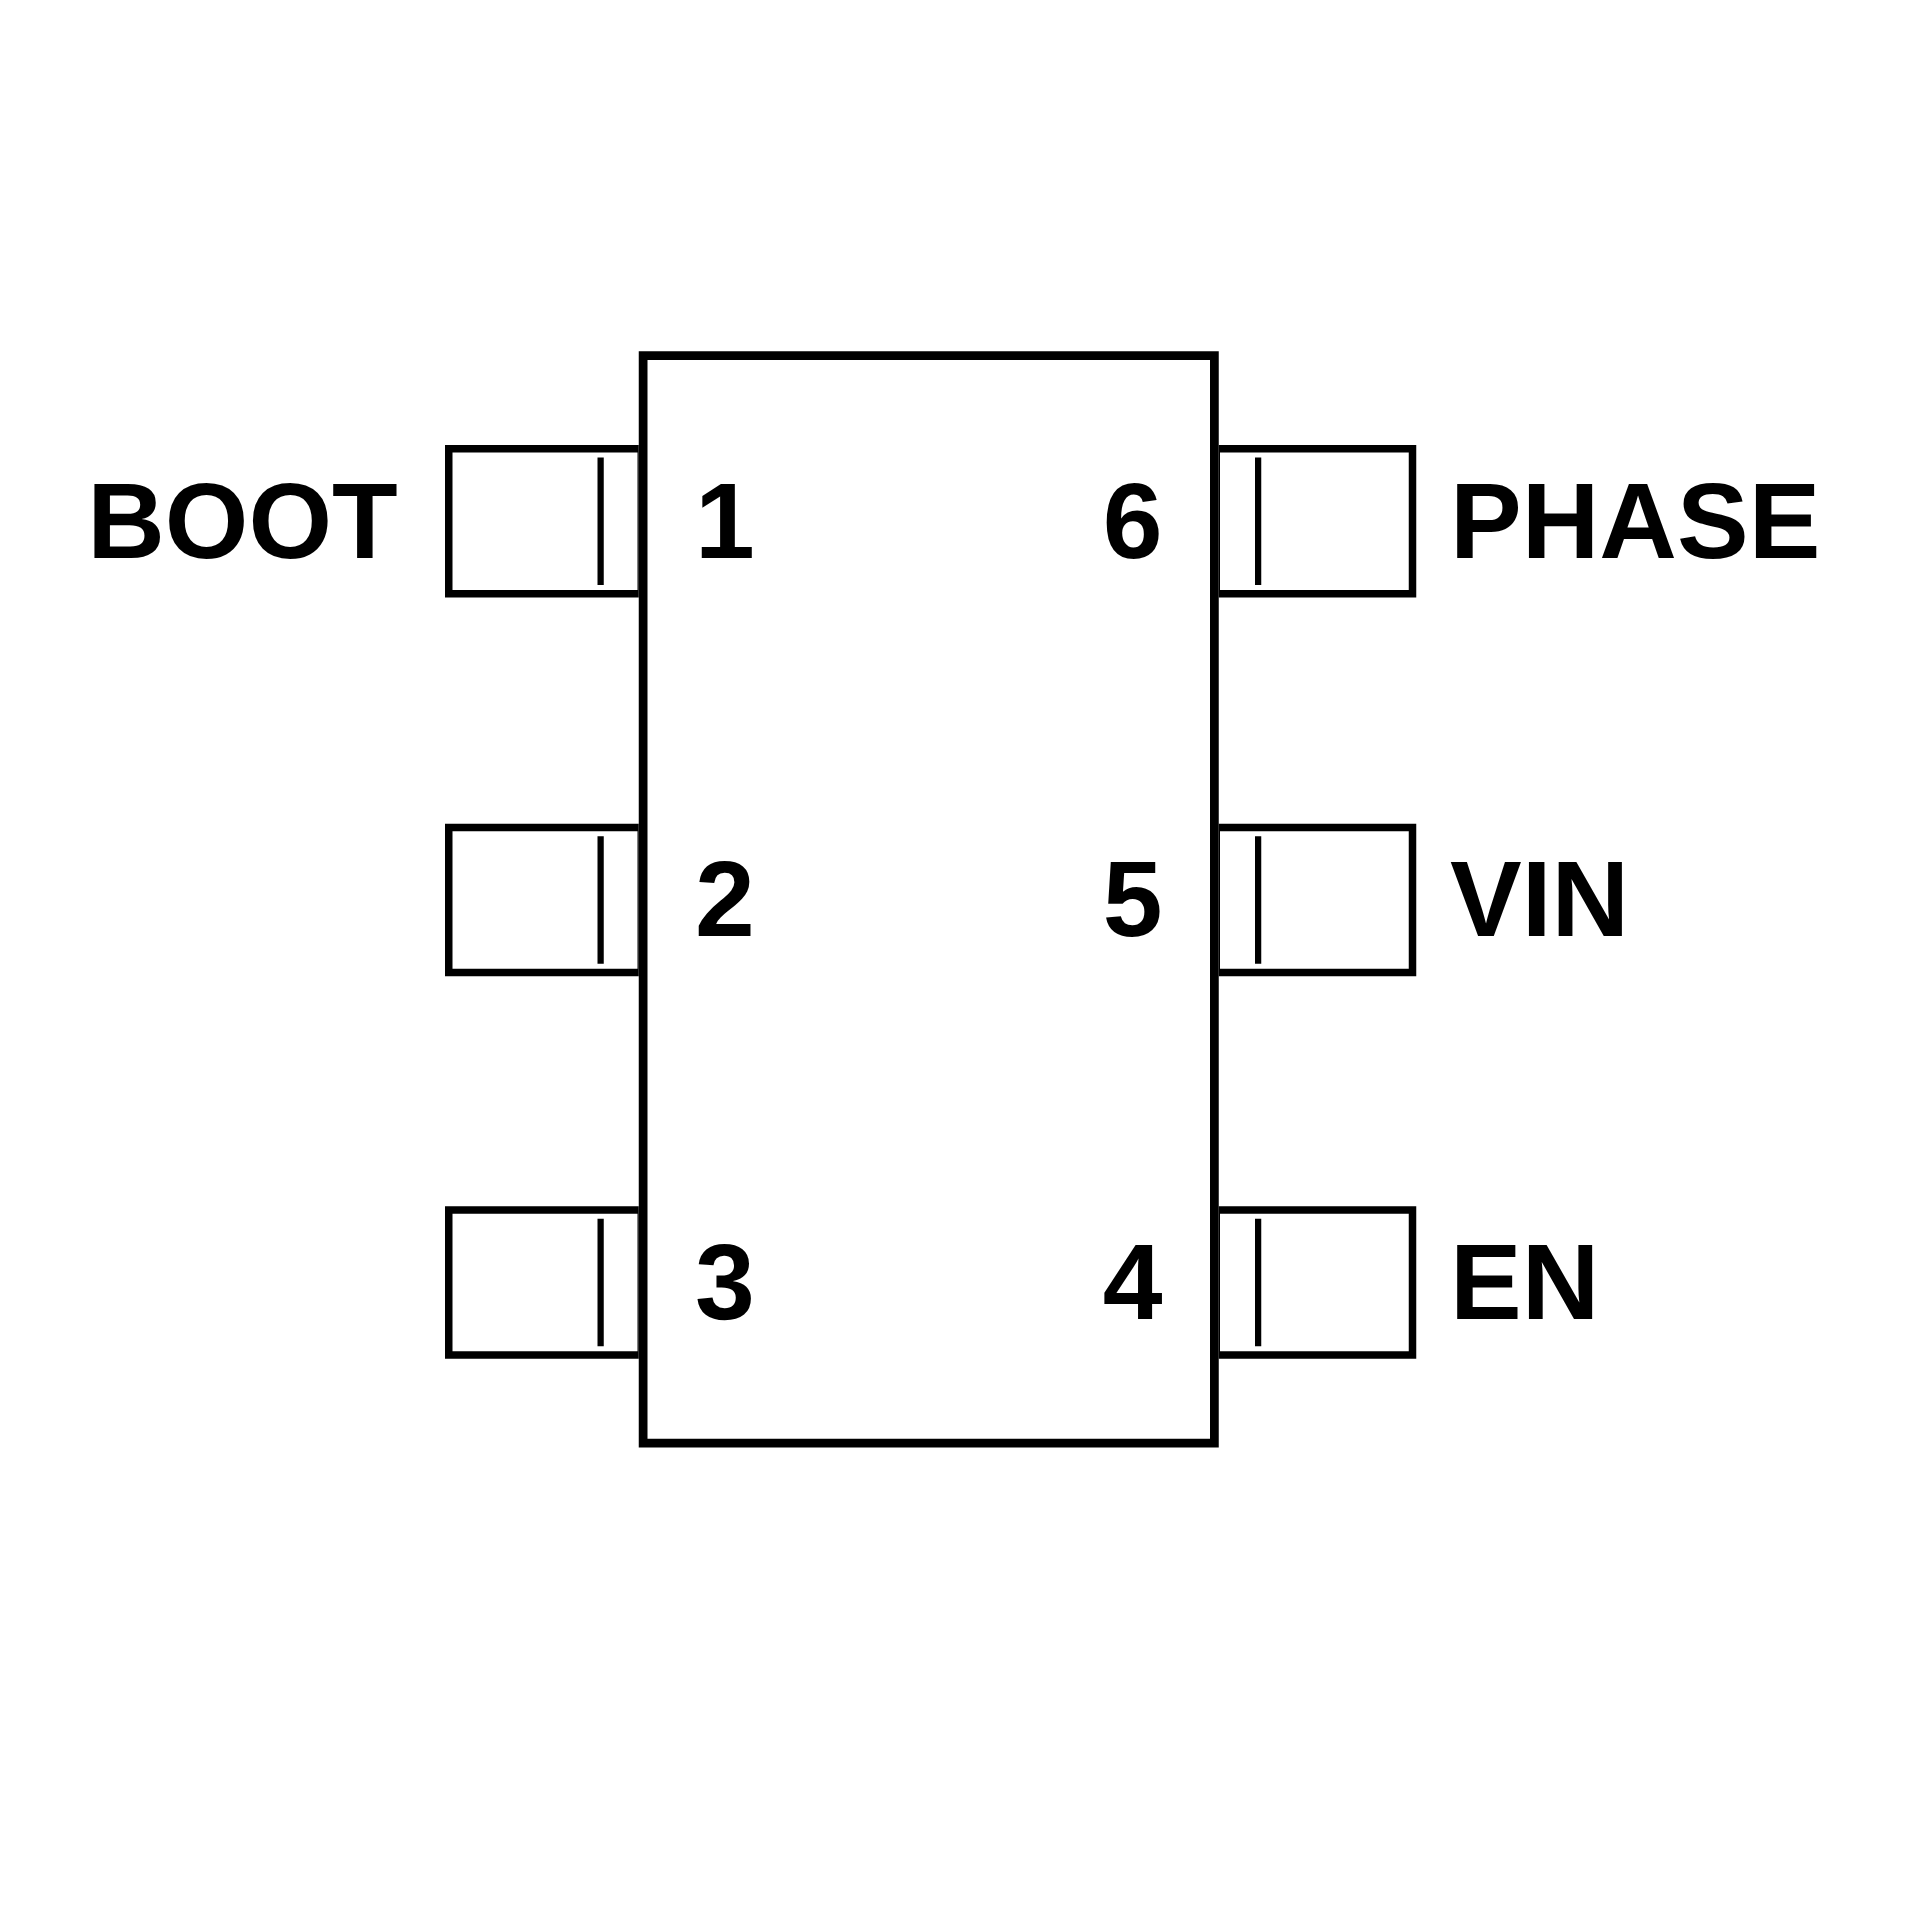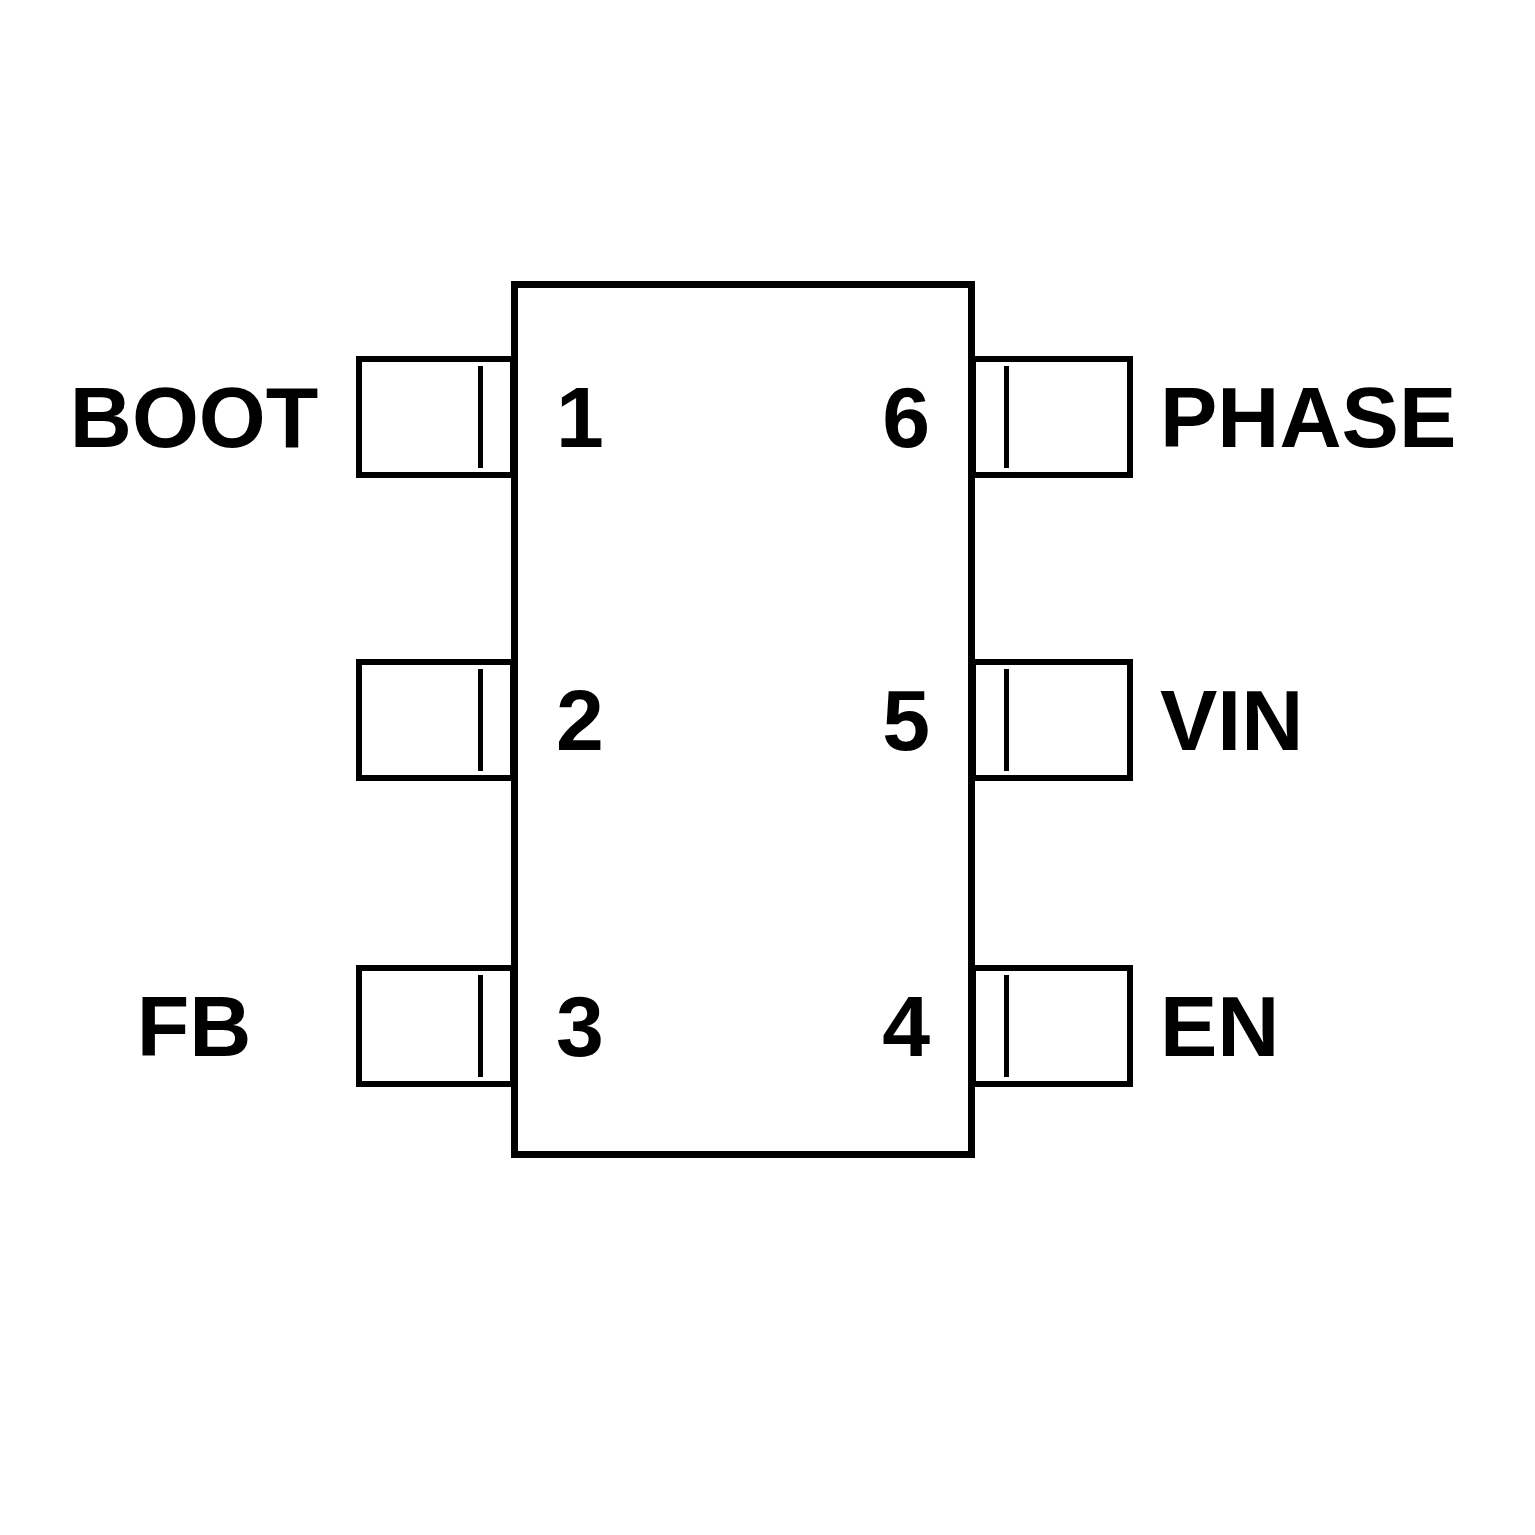--- a/index.html
+++ b/index.html
@@ -138,19 +138,18 @@
 
   <div class="pin-number left row-1">1</div>
   <div class="pin-number left row-2">2</div>
   <div class="pin-number left row-3">3</div>
 
   <div class="pin-number right row-1">6</div>
   <div class="pin-number right row-2">5</div>
   <div class="pin-number right row-3">4</div>
 
   <div class="pin-label left row-1">BOOT</div>
-  <div class="pin-label left row-3">FB</div>
 
   <div class="pin-label right row-1">PHASE</div>
   <div class="pin-label right row-2">VIN</div>
   <div class="pin-label right row-3">EN</div>
 
 </div>
 
 </body></html>

